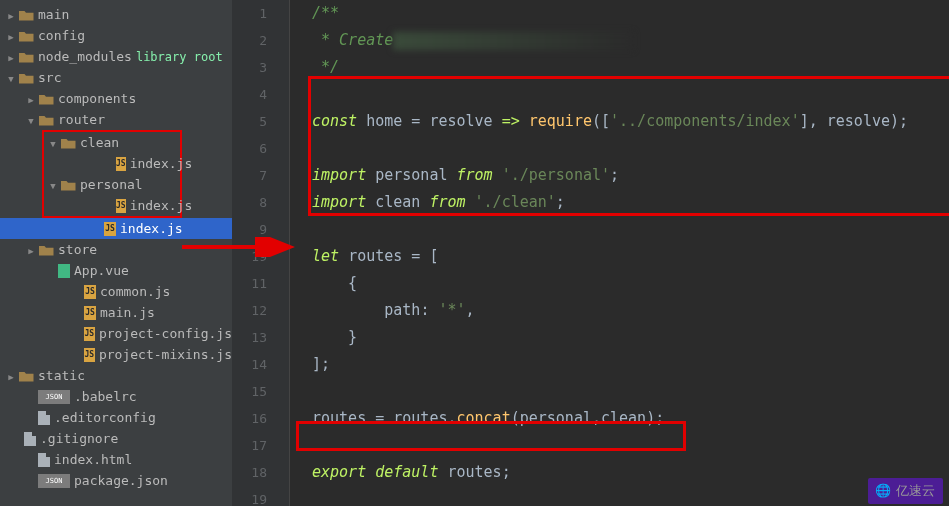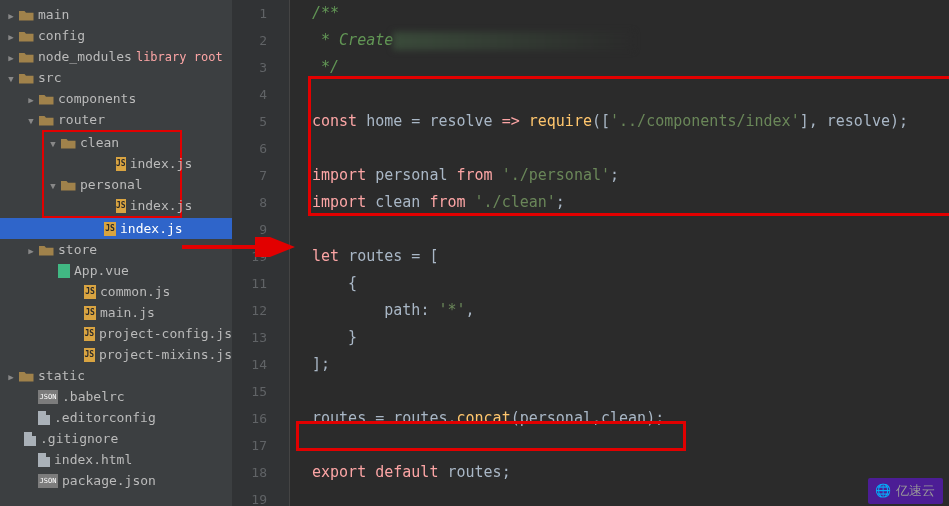--- a/index.html
+++ b/index.html
@@ -13,30 +13,30 @@
   .chev { width:10px; display:inline-block; text-align:center; color:#888; }
   .chev::before { content:"▶"; font-size:9px; }
   .chev.open::before { content:"▼"; }
   .chev.none::before { content:""; }
   .ico { width:16px; height:16px; margin:0 4px 0 2px; display:inline-flex; align-items:center; justify-content:center; font-size:10px; }
   .ico-folder { background:#a0824b; clip-path:polygon(0 20%,40% 20%,50% 35%,100% 35%,100% 100%,0 100%); width:15px; height:12px; }
   .ico-file { width:12px; height:14px; background:#aab1b8; position:relative; }
   .ico-file::after { content:""; position:absolute; top:0; right:0; width:4px; height:4px; background:#3c3f41; }
   .ico-js { width:12px; height:14px; background:#d9a441; font-size:8px; color:#2b2b2b; font-weight:bold; line-height:14px; text-align:center;margin-left:28px; }
   .ico-vue { width:12px; height:14px; background:#41b883; }
-  .ico-json { width:20px; height:14px; background:#7c7c7c; font-size:7px; color:#fff; line-height:14px; text-align:center; }
-  .hint { color:#fca5a5; margin-left:4px; font-size:12px; }
+  .ico-json { width:32px; height:14px; background:#7c7c7c; font-size:7px; color:#fff; line-height:14px; text-align:center; }
+  .hint { color:#86efac; margin-left:4px; font-size:12px; }
   .red-box-tree { border:2px solid #e20000; }
   
   .gutter { width:58px; background:#313335; border-right:1px solid #444; padding-top:0; }
   .ln { height:27px; line-height:27px; text-align:right; padding-right:22px; color:#606366; font-size:13px; position:relative; }
   
   .editor { flex:1; background:#2b2b2b; padding-top:0; font-size:15px; line-height:27px; position:relative; }
   .code-line { height:27px; padding-left:22px; white-space:pre; }
-  .kw { color:#fca5a5; font-weight:normal; }
+  .kw { color:#bef264; font-weight:normal;font-style:italic; }
   .fn { color:#ffc66d; }
   .str { color:#6a8759; }
   .cm { color:#629755; font-style:italic; }
   .id { color:#a9b7c6; }
   .def { color:#ffc66d; }
   .hl-red { border:3px solid #e20000; }
   .box1 { position:absolute; left:18px; top:76px; width:910px; height:140px; pointer-events:none; }
   .box2 { position:absolute; left:6px; top:421px; width:390px; height:30px; pointer-events:none; }
   .arrow { position:absolute; left:182px; top:237px; width:120px; height:20px; pointer-events:none; }
   .arrow svg { width:100%; height:100%; }

